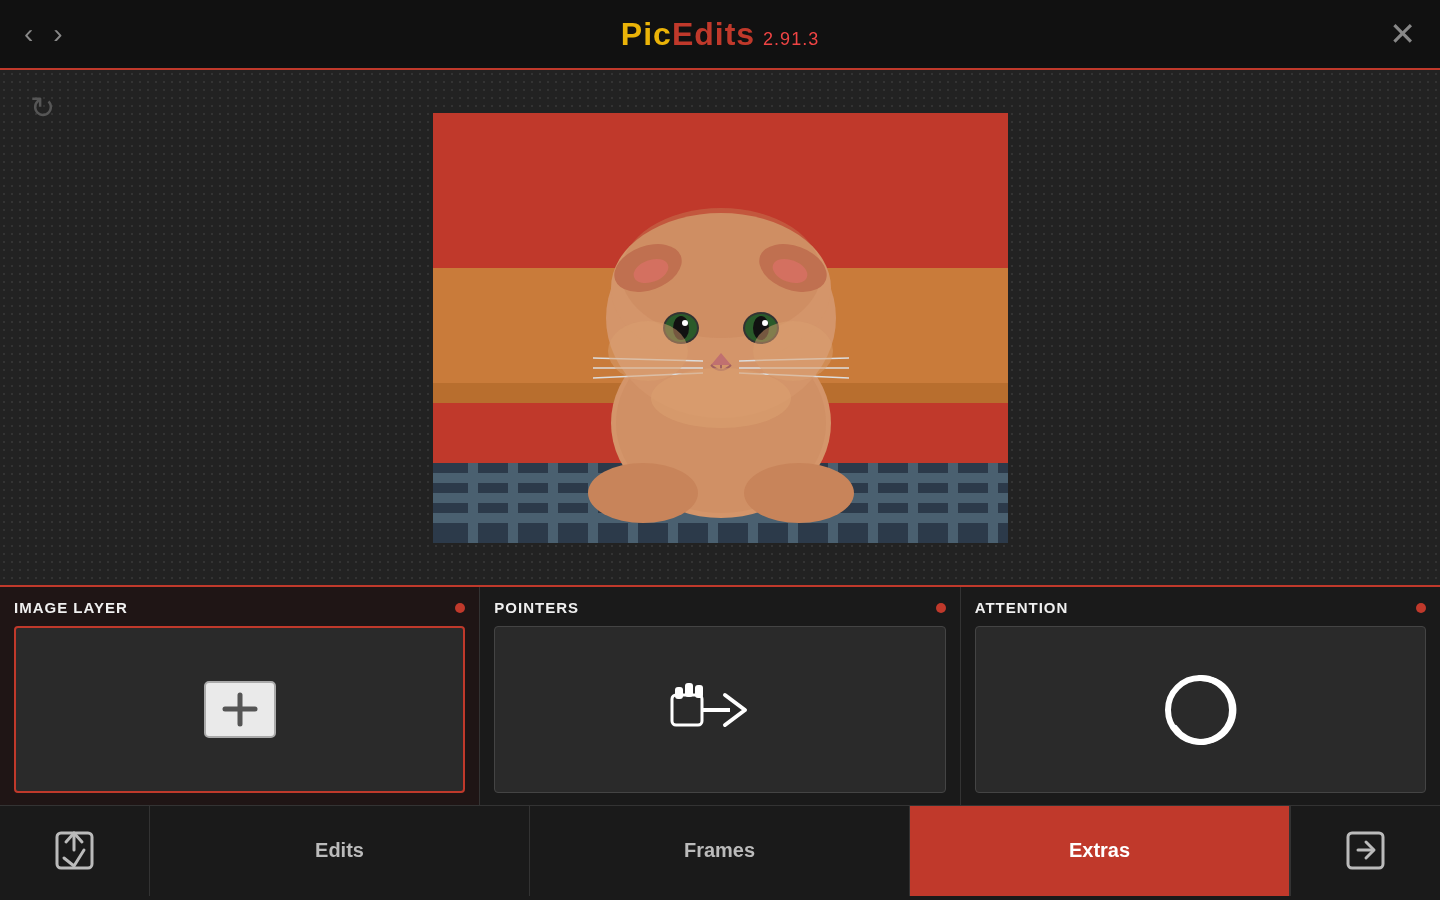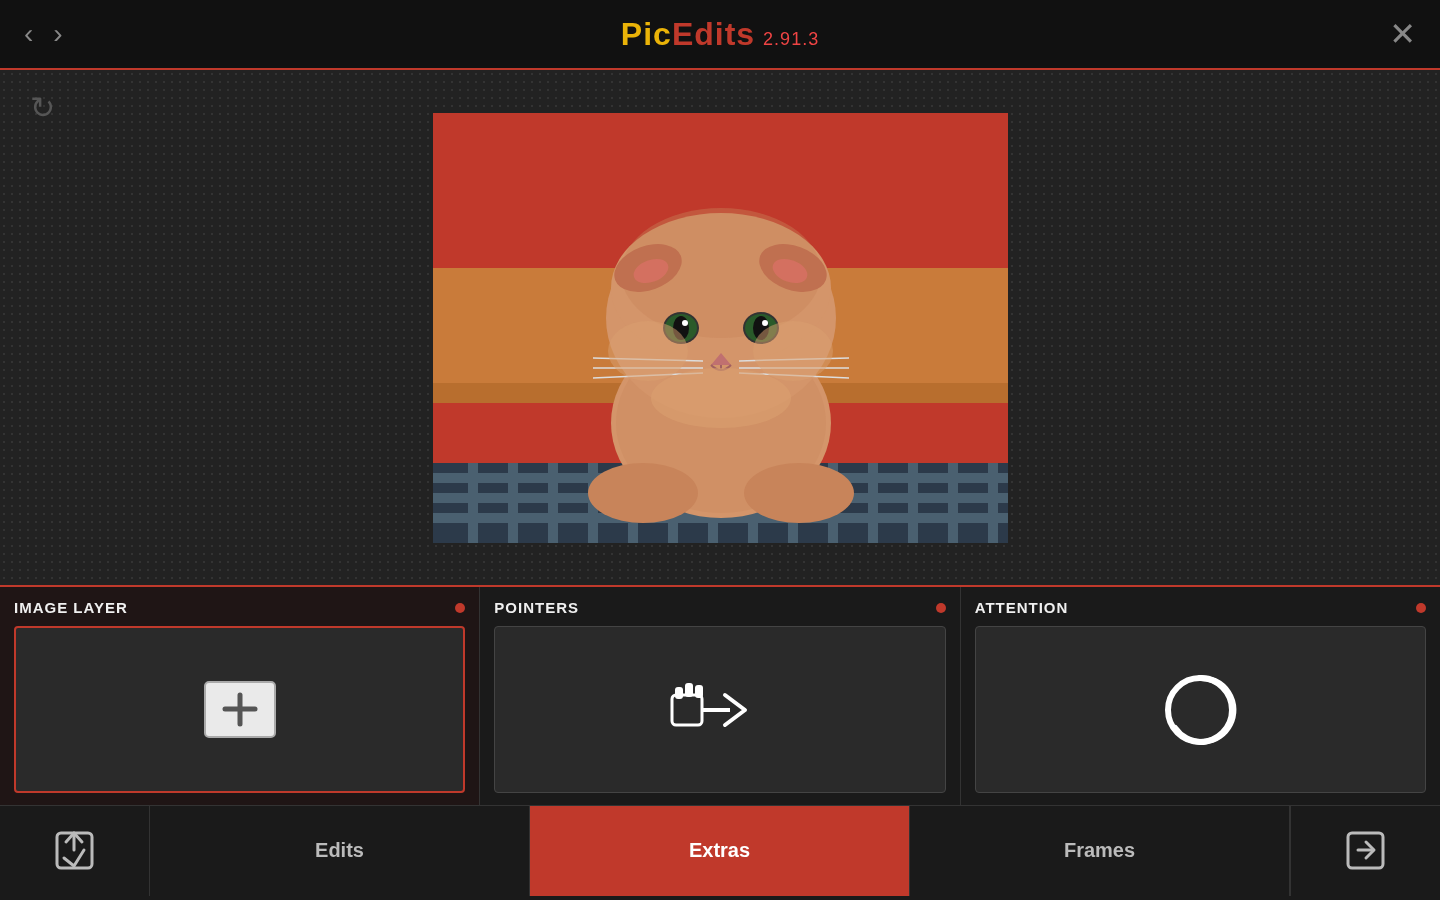--- a/index.html
+++ b/index.html
@@ -358,22 +358,22 @@
   <div id="save-btn">
     <svg width="45" height="45" viewBox="0 0 45 45">
       <rect x="5" y="5" width="35" height="35" rx="4" fill="none" stroke="#bbb" stroke-width="3"></rect>
       <path d="M12,30 L22,38 L32,22" stroke="#bbb" stroke-width="3" fill="none" stroke-linecap="round" stroke-linejoin="round"></path>
       <path d="M22,5 L22,22" stroke="#bbb" stroke-width="3" stroke-linecap="round"></path>
       <path d="M14,14 L22,5 L30,14" stroke="#bbb" stroke-width="3" fill="none" stroke-linecap="round" stroke-linejoin="round"></path>
     </svg>
   </div>
 
   <div class="tab-item">Edits</div>
+  <div class="tab-item">Frames</div>
   <div class="tab-item active">Extras</div>
-  <div class="tab-item">Frames</div>
 
   <div id="export-btn">
     <svg width="45" height="45" viewBox="0 0 45 45">
       <rect x="5" y="5" width="35" height="35" rx="4" fill="none" stroke="#bbb" stroke-width="3"></rect>
       <path d="M15,22 L30,22" stroke="#bbb" stroke-width="3" stroke-linecap="round"></path>
       <path d="M23,14 L31,22 L23,30" stroke="#bbb" stroke-width="3" fill="none" stroke-linecap="round" stroke-linejoin="round"></path>
     </svg>
   </div>
 </div>
 

